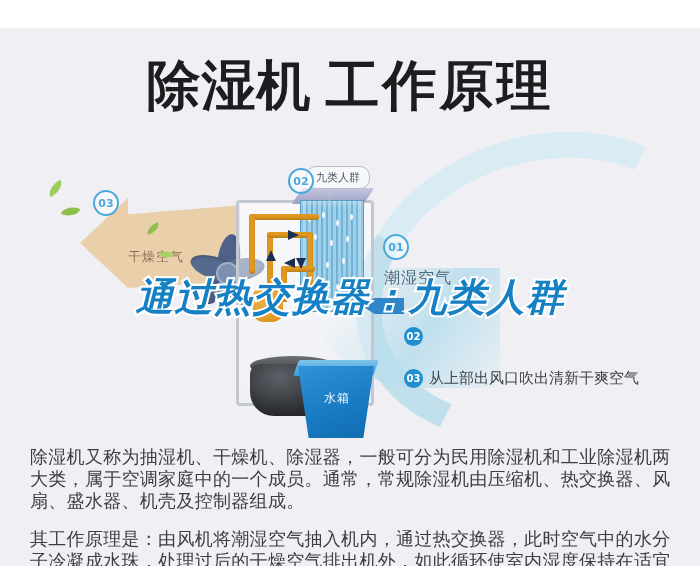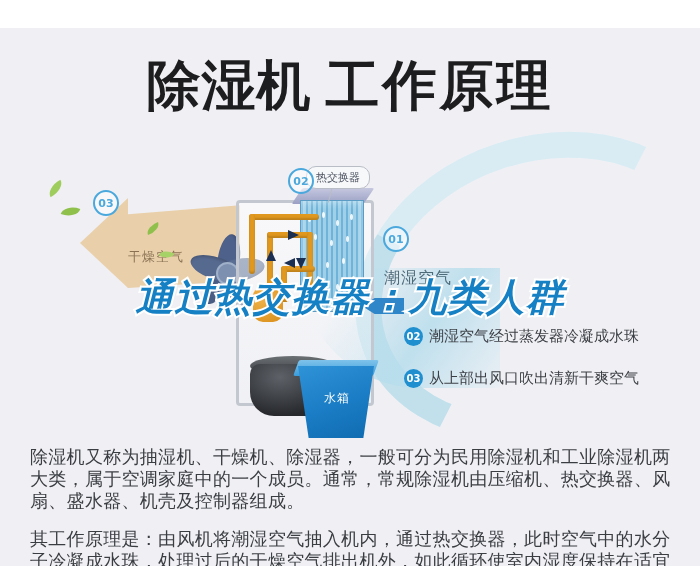--- a/index.html
+++ b/index.html
@@ -223,21 +223,21 @@
     position:absolute;
     width:22px; height:22px; border-radius:50%;
     border:2px solid #4aa8dd;
     color:#4aa8dd;
     font-size:11px; font-weight:bold;
     display:flex; align-items:center; justify-content:center;
     background: rgba(255,255,255,.5);
   }
   .badge-03-diag { left:93px;  top:52px;  }
   .badge-02-diag { left:288px; top:30px;  }
-  .badge-01-diag { left:383px; top:88px;  }
+  .badge-01-diag { left:383px; top:96px;  }
 
   .label-humid {
     position:absolute; left:384px; top:130px;
     font-size:16px; color:#4e6b7a; letter-spacing:1px;
   }
 
   
   .step-line {
     position:absolute;
     display:flex; align-items:center;
@@ -358,32 +358,31 @@
     <div class="intake-arrow"></div>
 
     <div class="drum-top"></div>
     <div class="drum"></div>
 
     <div class="tank-lip"></div>
     <div class="tank"></div>
     <div class="tank-label">水箱</div>
 
     <div class="bubble-tail"></div>
-    <div class="bubble">热交换器</div>
+    <div class="bubble">九类人群</div>
 
     <div class="badge-ring badge-03-diag">03</div>
     <div class="badge-ring badge-02-diag">02</div>
     <div class="badge-ring badge-01-diag">01</div>
 
     <div class="label-humid">潮湿空气</div>
   </div>
 
   <div class="step-line sl1">
     <span class="badge-fill">02</span>
-    <span>潮湿空气经过蒸发器冷凝成水珠</span>
   </div>
   <div class="step-line sl2">
     <span class="badge-fill">03</span>
     <span>从上部出风口吹出清新干爽空气</span>
   </div>
 
   <div class="overlay">
     <div class="overlay-line">通过热交换器：九类人群</div>
   </div>
 

